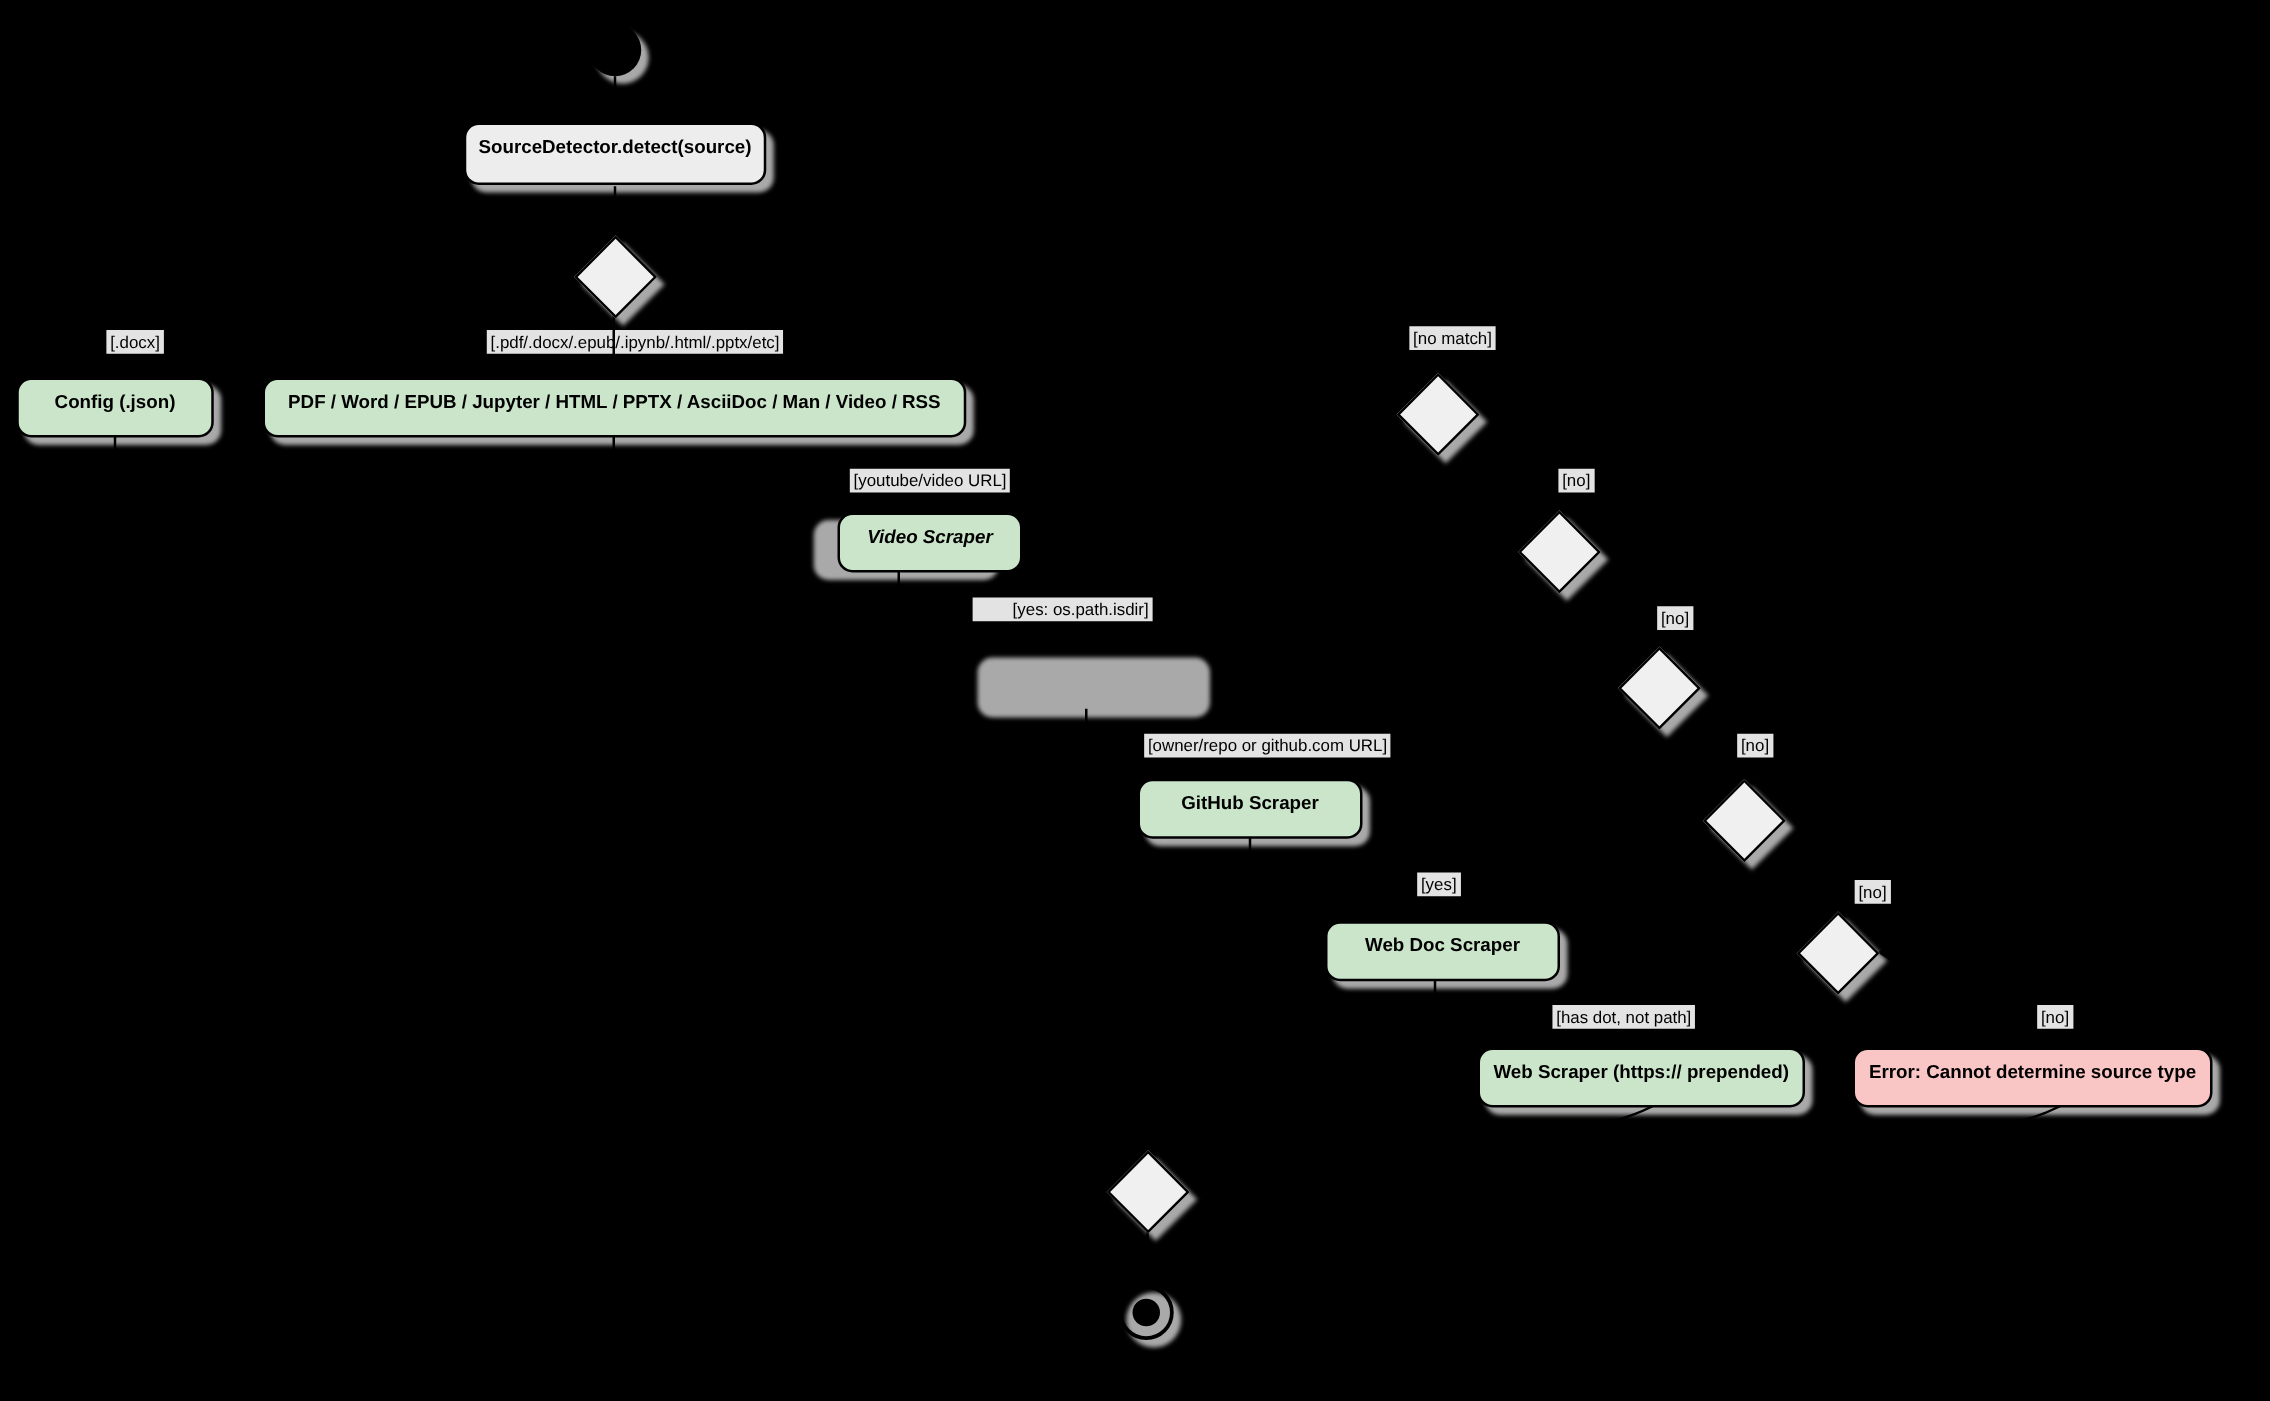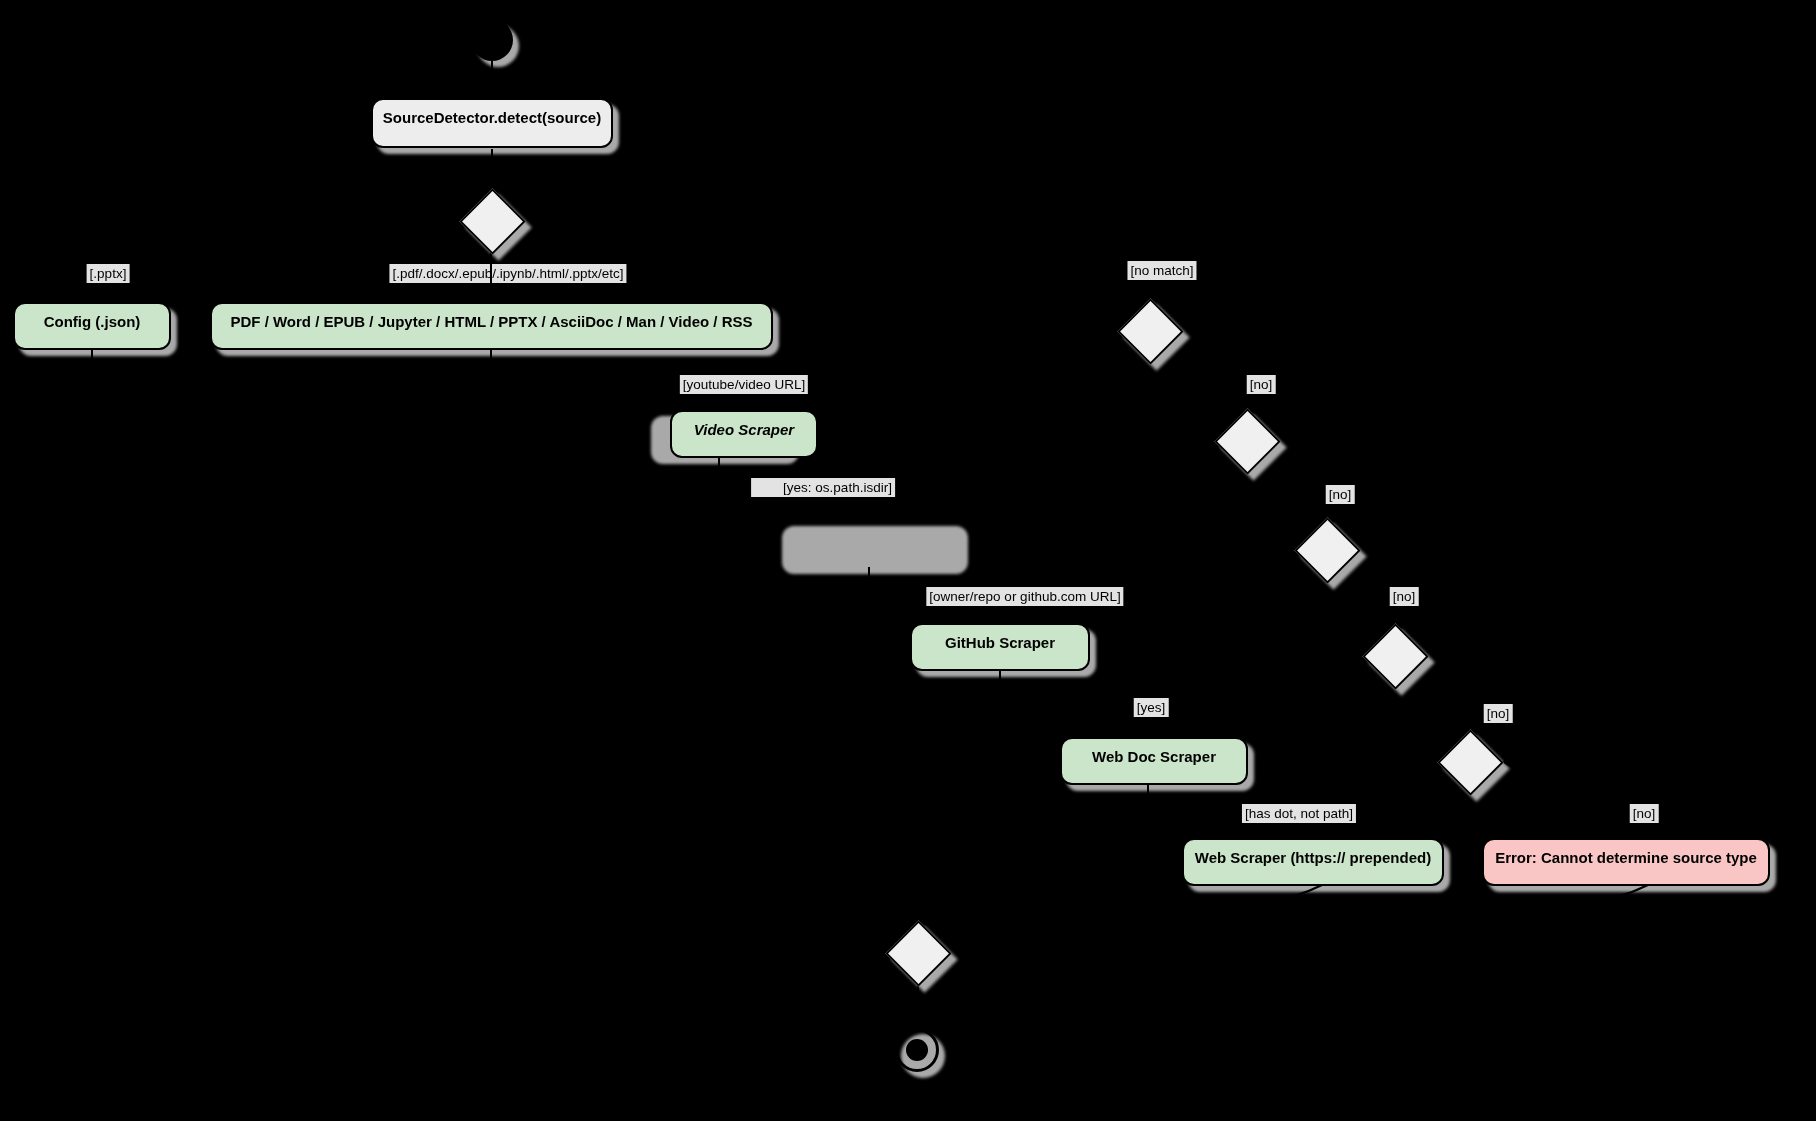--- a/index.html
+++ b/index.html
@@ -51,28 +51,28 @@
   <div class="diamond-sh" style="left:1309.5px;top:532.5px;"></div>
   <div class="sh" style="left:916px;top:629px;width:180px;height:48px;"></div>
   <div class="diamond-sh" style="left:1377.5px;top:638.5px;"></div>
   <div class="sh" style="left:1066px;top:743px;width:188px;height:48px;"></div>
   <div class="diamond-sh" style="left:1452.5px;top:744.5px;"></div>
   <div class="sh" style="left:1188px;top:844px;width:262px;height:48px;"></div>
   <div class="sh" style="left:1488px;top:844px;width:288px;height:48px;"></div>
   <div class="diamond-sh" style="left:900.5px;top:935.5px;"></div>
   <div class="sh circle" style="left:901px;top:1034px;width:44px;height:44px;"></div>
 
-  <div class="guard" style="left:108px;top:264px;">[.pptx]</div>
+  <div class="guard" style="left:108px;top:264px;">[.docx]</div>
   <div class="guard" style="left:508px;top:264px;">[.pdf/.docx/.epub/.ipynb/.html/.pptx/etc]</div>
   <div class="guard" style="left:1162px;top:261px;">[no match]</div>
   <div class="guard" style="left:744px;top:375px;">[youtube/video URL]</div>
   <div class="guard" style="left:1261px;top:375px;">[no]</div>
-  <div class="guard" style="left:823px;top:478px;padding-left:32px;">[yes: os.path.isdir]</div>
+  <div class="guard" style="left:850px;top:478px;padding-left:32px;">[yes: os.path.isdir]</div>
   <div class="guard" style="left:1340px;top:485px;">[no]</div>
-  <div class="guard" style="left:1014px;top:587px;margin-left:11px;">[owner/repo or github.com URL]</div>
+  <div class="guard" style="left:1014px;top:587px;">[owner/repo or github.com URL]</div>
   <div class="guard" style="left:1404px;top:587px;">[no]</div>
   <div class="guard" style="left:1151px;top:698px;">[yes]</div>
   <div class="guard" style="left:1498px;top:704px;">[no]</div>
   <div class="guard" style="left:1299px;top:804px;">[has dot, not path]</div>
   <div class="guard" style="left:1644px;top:804px;">[no]</div>
 
   <svg id="edges" width="1816" height="1121">
     <g stroke="#000000" stroke-width="2" fill="none">
       <line x1="492" y1="61" x2="492" y2="99"></line>
       <line x1="492" y1="149" x2="492" y2="190"></line>

